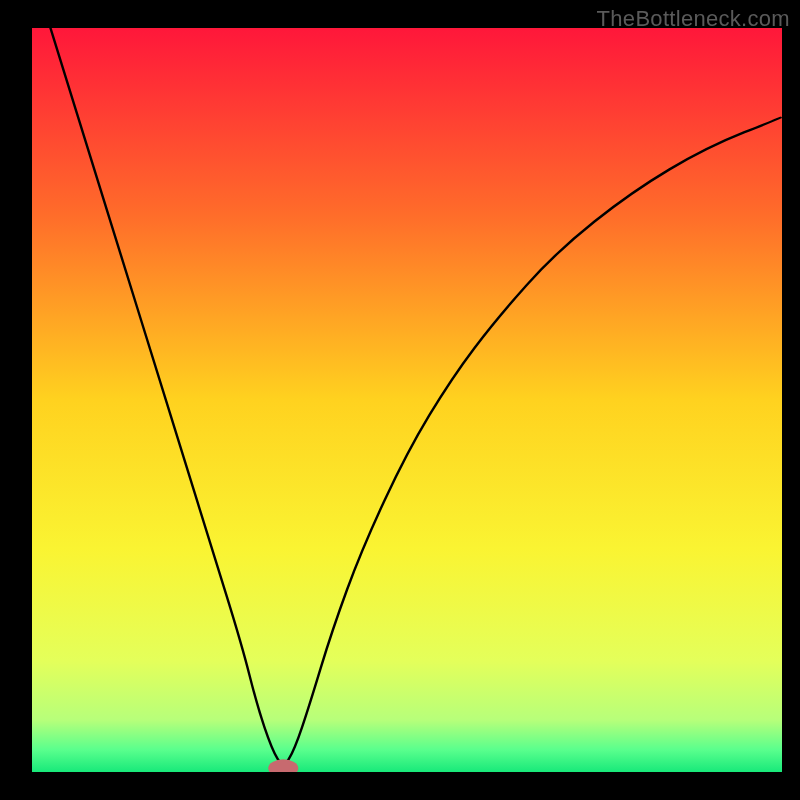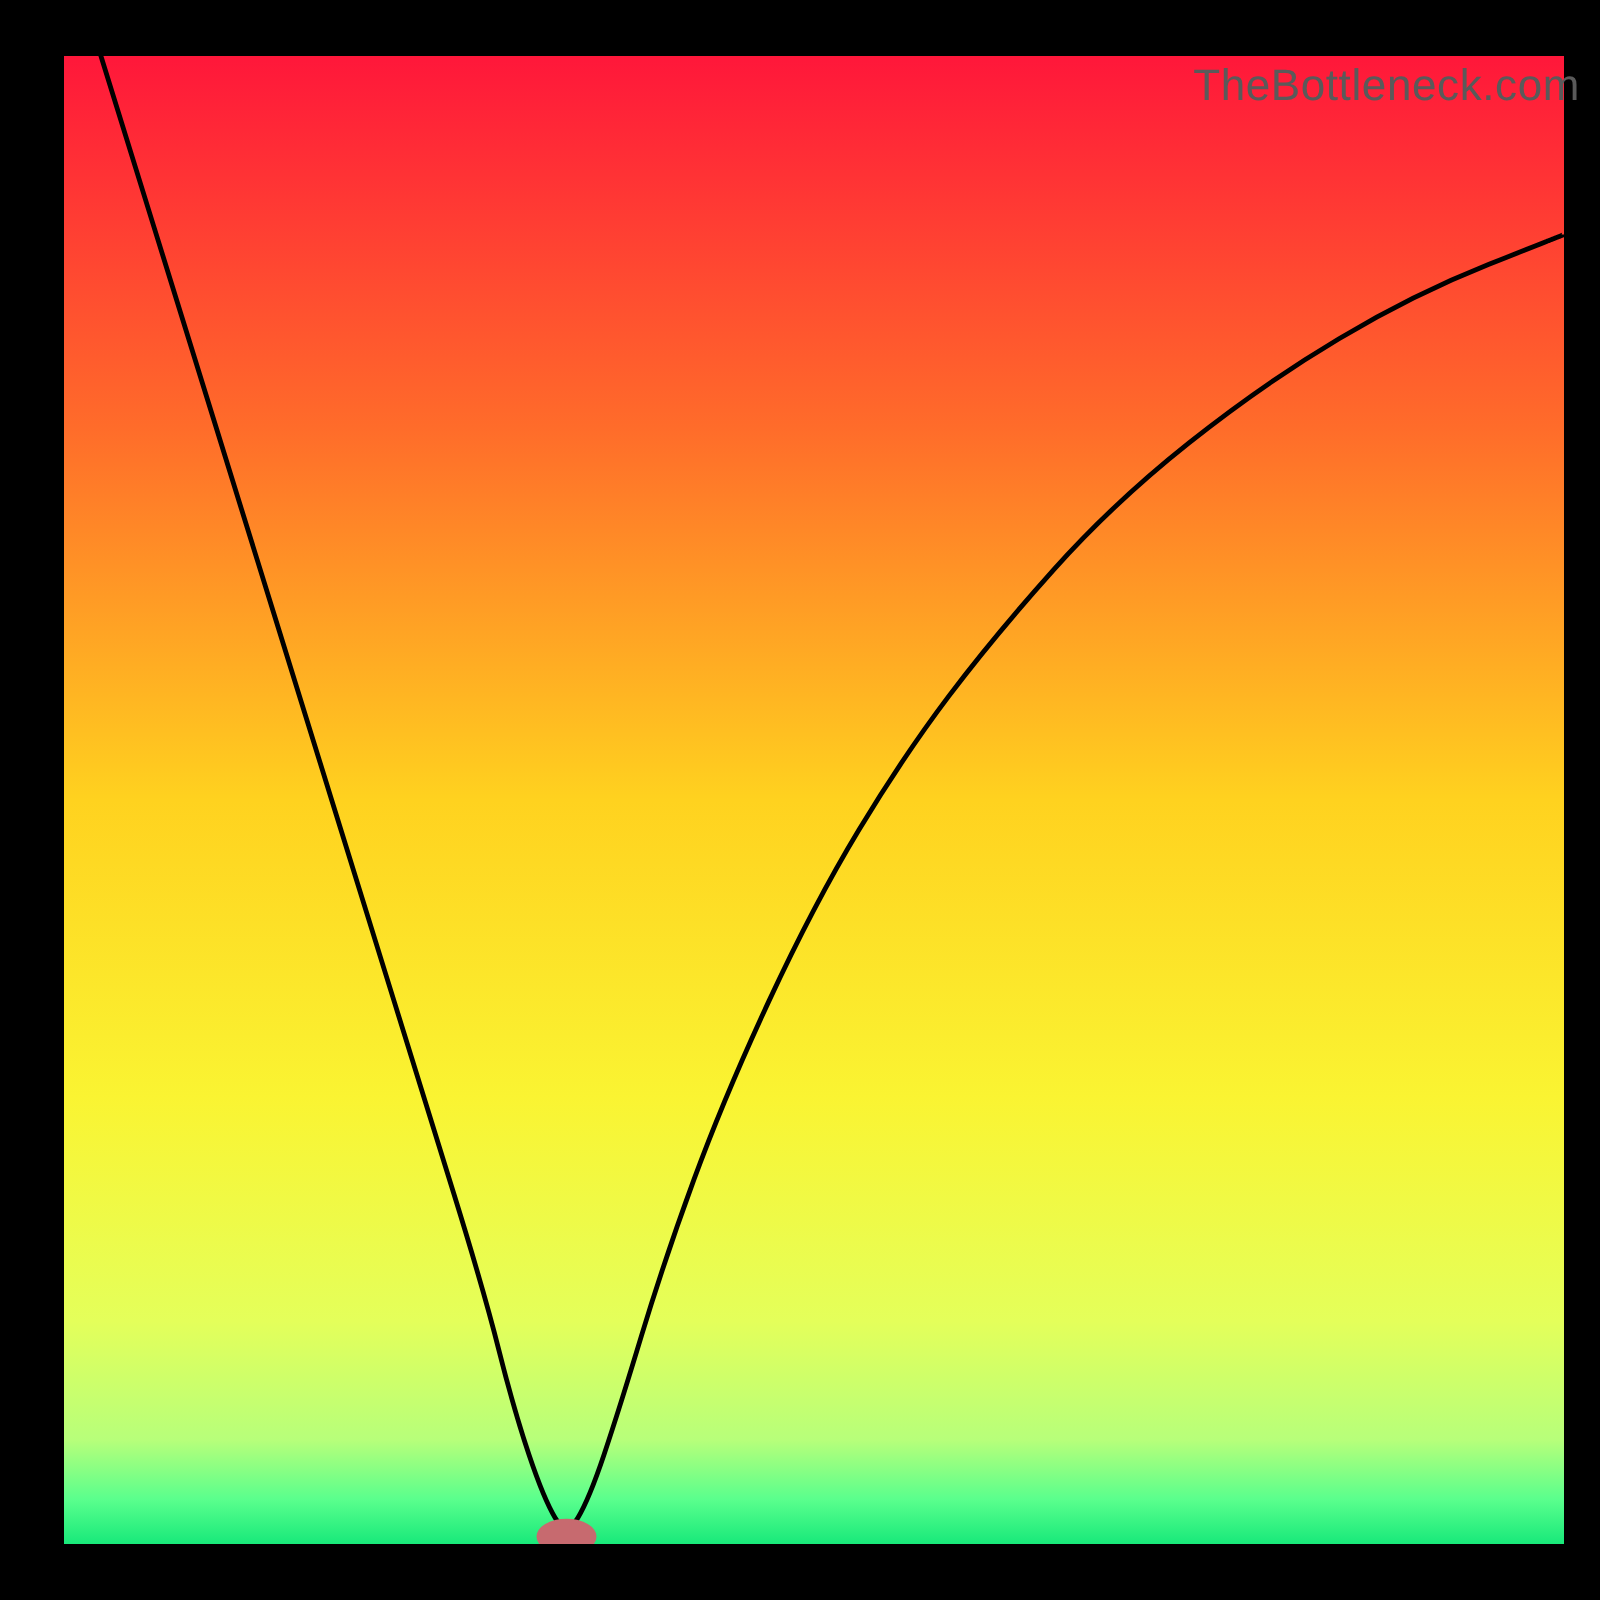--- a/index.html
+++ b/index.html
@@ -19,21 +19,20 @@
   }
   .watermark {
     position: absolute;
     top: 6px;
     right: 10px;
     color: #5a5a5a;
     font-size: 22px;
     font-weight: 500;
     letter-spacing: 0.3px;
     z-index: 5;
-    margin-top: 24px;
   }
   svg {
     display: block;
   }
 </style>
 </head>
 <body>
 
 <div class="frame">
   <div class="watermark">TheBottleneck.com</div>

